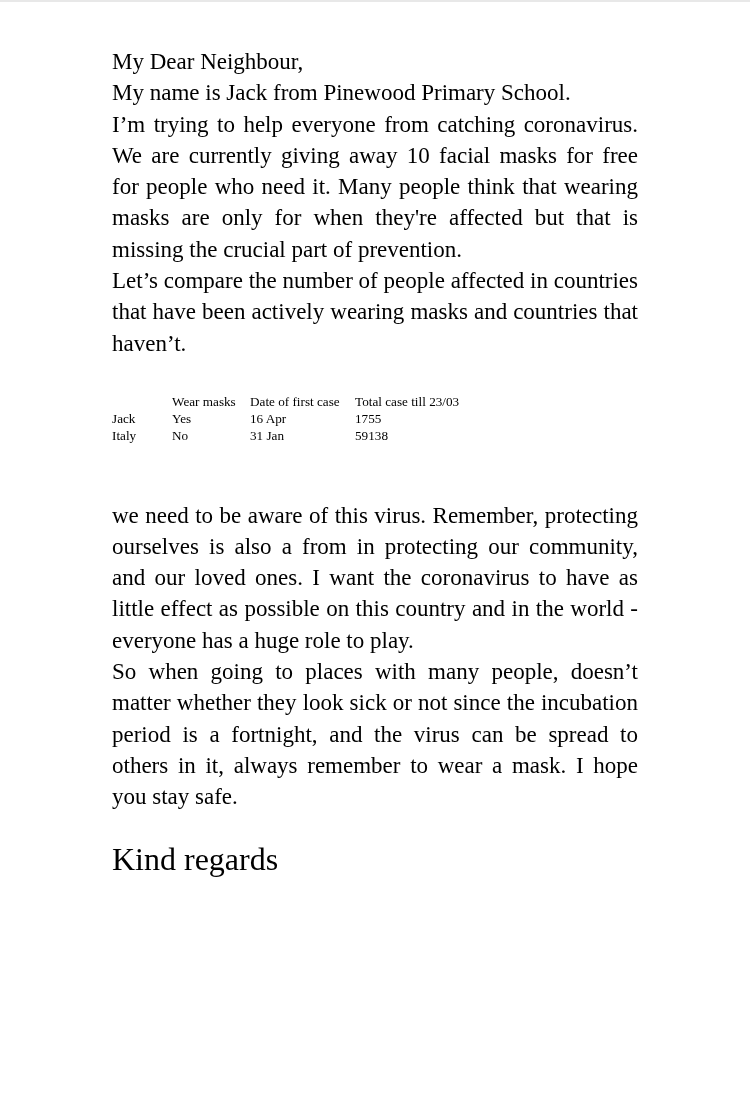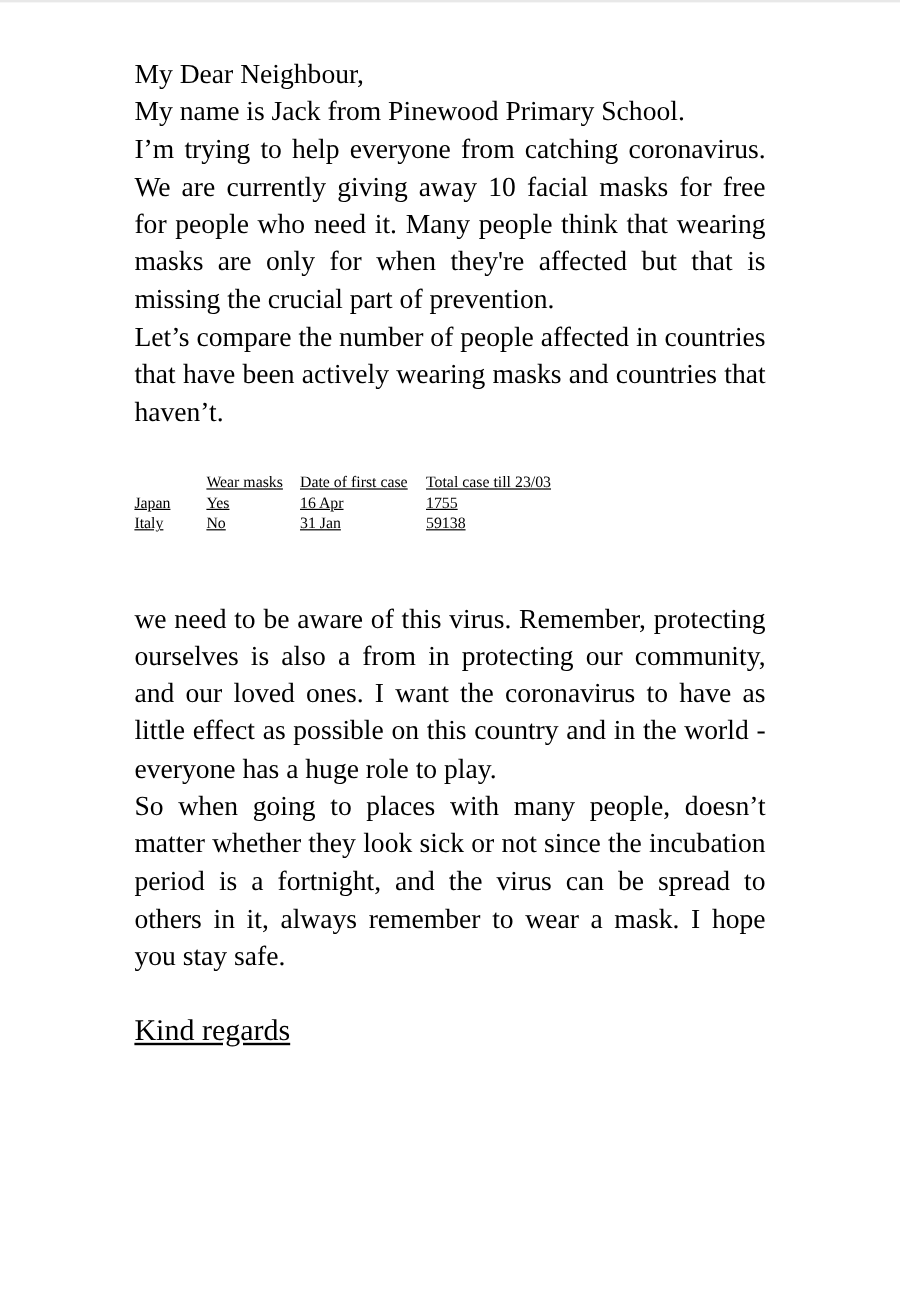--- a/index.html
+++ b/index.html
@@ -38,21 +38,20 @@
     hyphens: none;
   }
   #salutation-block {
     padding-top: 46px;
   }
   
   #data-table-wrap {
     margin-top: 34px;
     font-size: 13.2px;
     line-height: 17.2px;
-    text-decoration: underline;
   }
   table.data {
     border-collapse: collapse;
     border-spacing: 0;
     table-layout: fixed;
     width: 400px;
   }
   table.data td, table.data th {
     padding: 0;
     margin: 0;
@@ -72,25 +71,24 @@
   th.h-total    { }
   td.v-country  { }
   td.v-mask     { }
   td.v-date     { padding-left: 7px; }
   td.v-total    { padding-left: 8px; }
   
   #post-table-gap { height: 55px; }
   #closing-block  { margin-top: 31px; }
   #signature-block{ margin-top: 27px; }
   .plain {
-    font-size: 25px;
+    font-size: 32px;
     line-height: 31.3px;
     text-align: left;
     margin: 0;
-    text-decoration: underline;
   }
 </style>
 </head>
 <body>
 
 <div id="top-rule"></div>
 
 <div id="page">
 
   <div id="salutation-block">
@@ -111,21 +109,21 @@
       <thead>
         <tr>
           <th class="h-blank"></th>
           <th class="h-mask">Wear masks</th>
           <th class="h-date">Date of first case</th>
           <th class="h-total">Total case till 23/03</th>
         </tr>
       </thead>
       <tbody>
         <tr>
-          <td class="v-country">Japan</td>
+          <td class="v-country">Jack</td>
           <td class="v-mask">Yes</td>
           <td class="v-date">16 Apr</td>
           <td class="v-total">1755</td>
         </tr>
         <tr>
           <td class="v-country">Italy</td>
           <td class="v-mask">No</td>
           <td class="v-date">31 Jan</td>
           <td class="v-total">59138</td>
         </tr>

